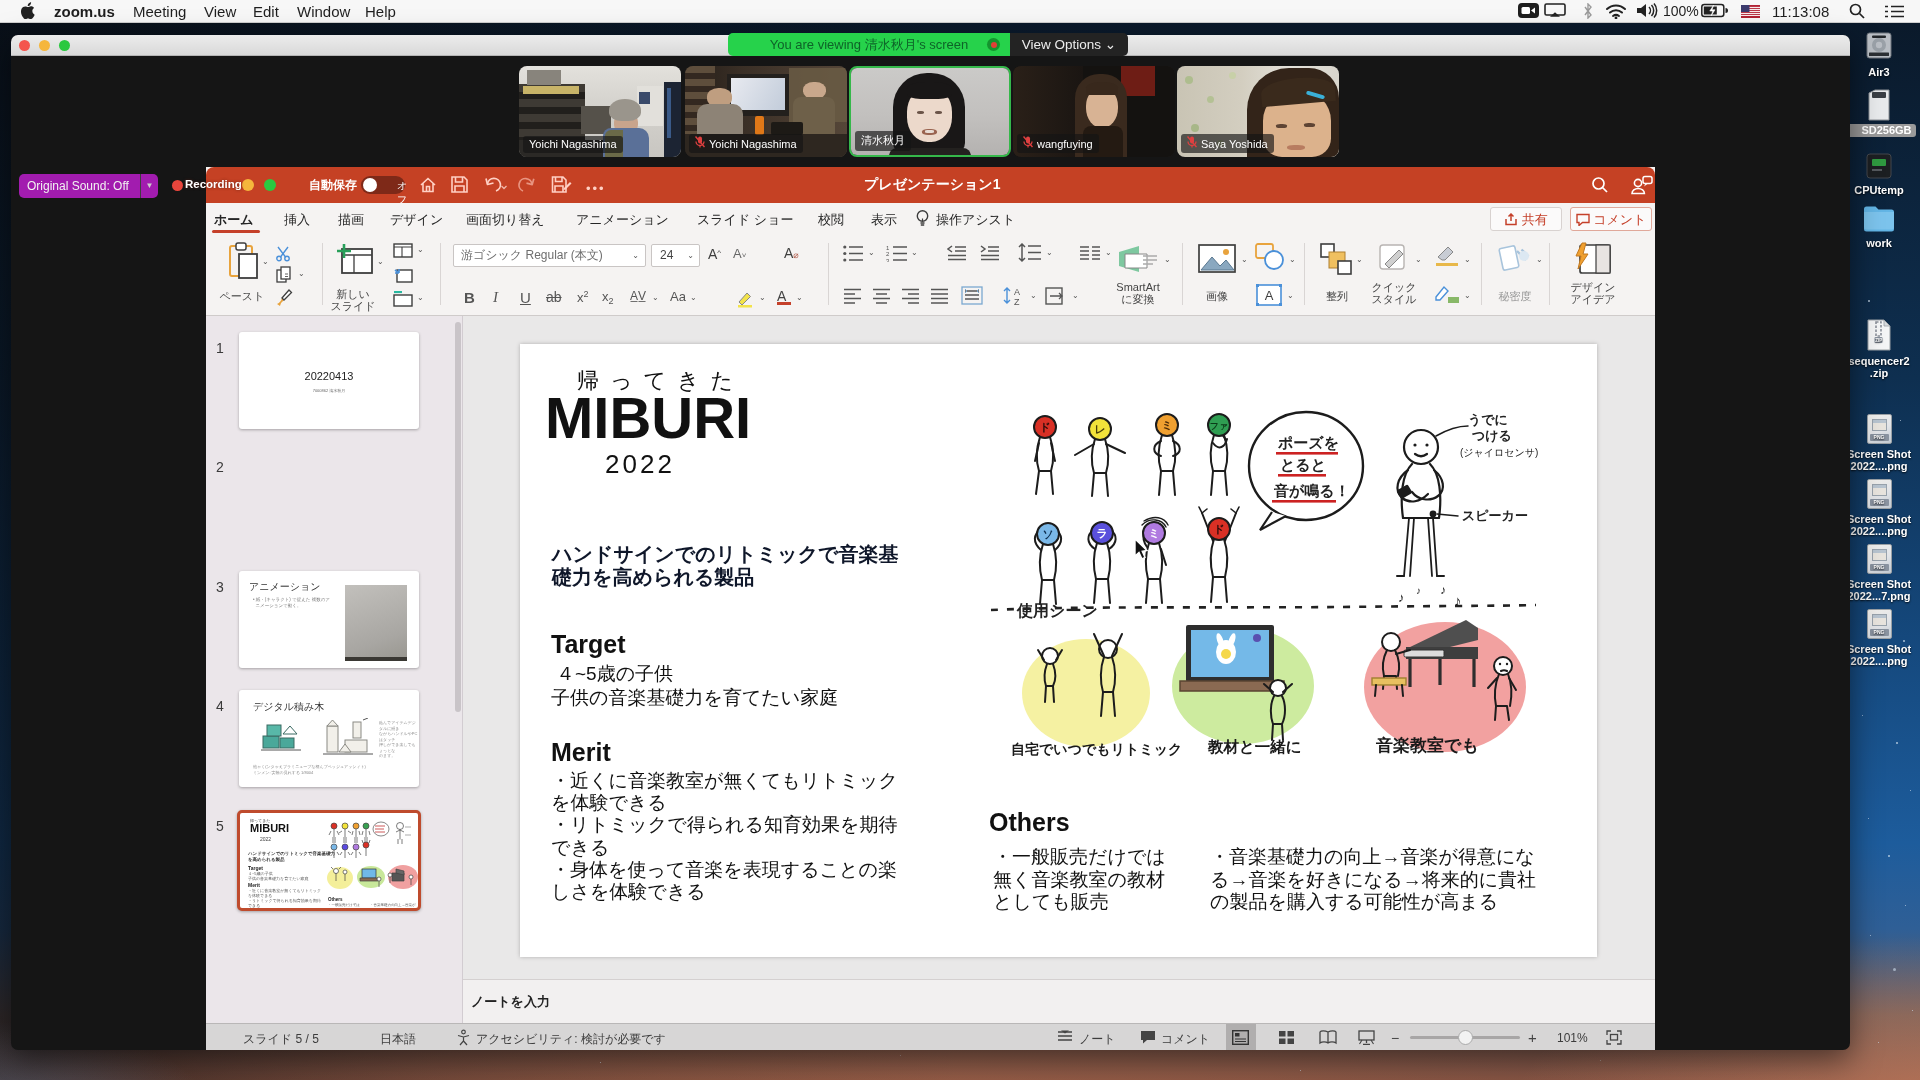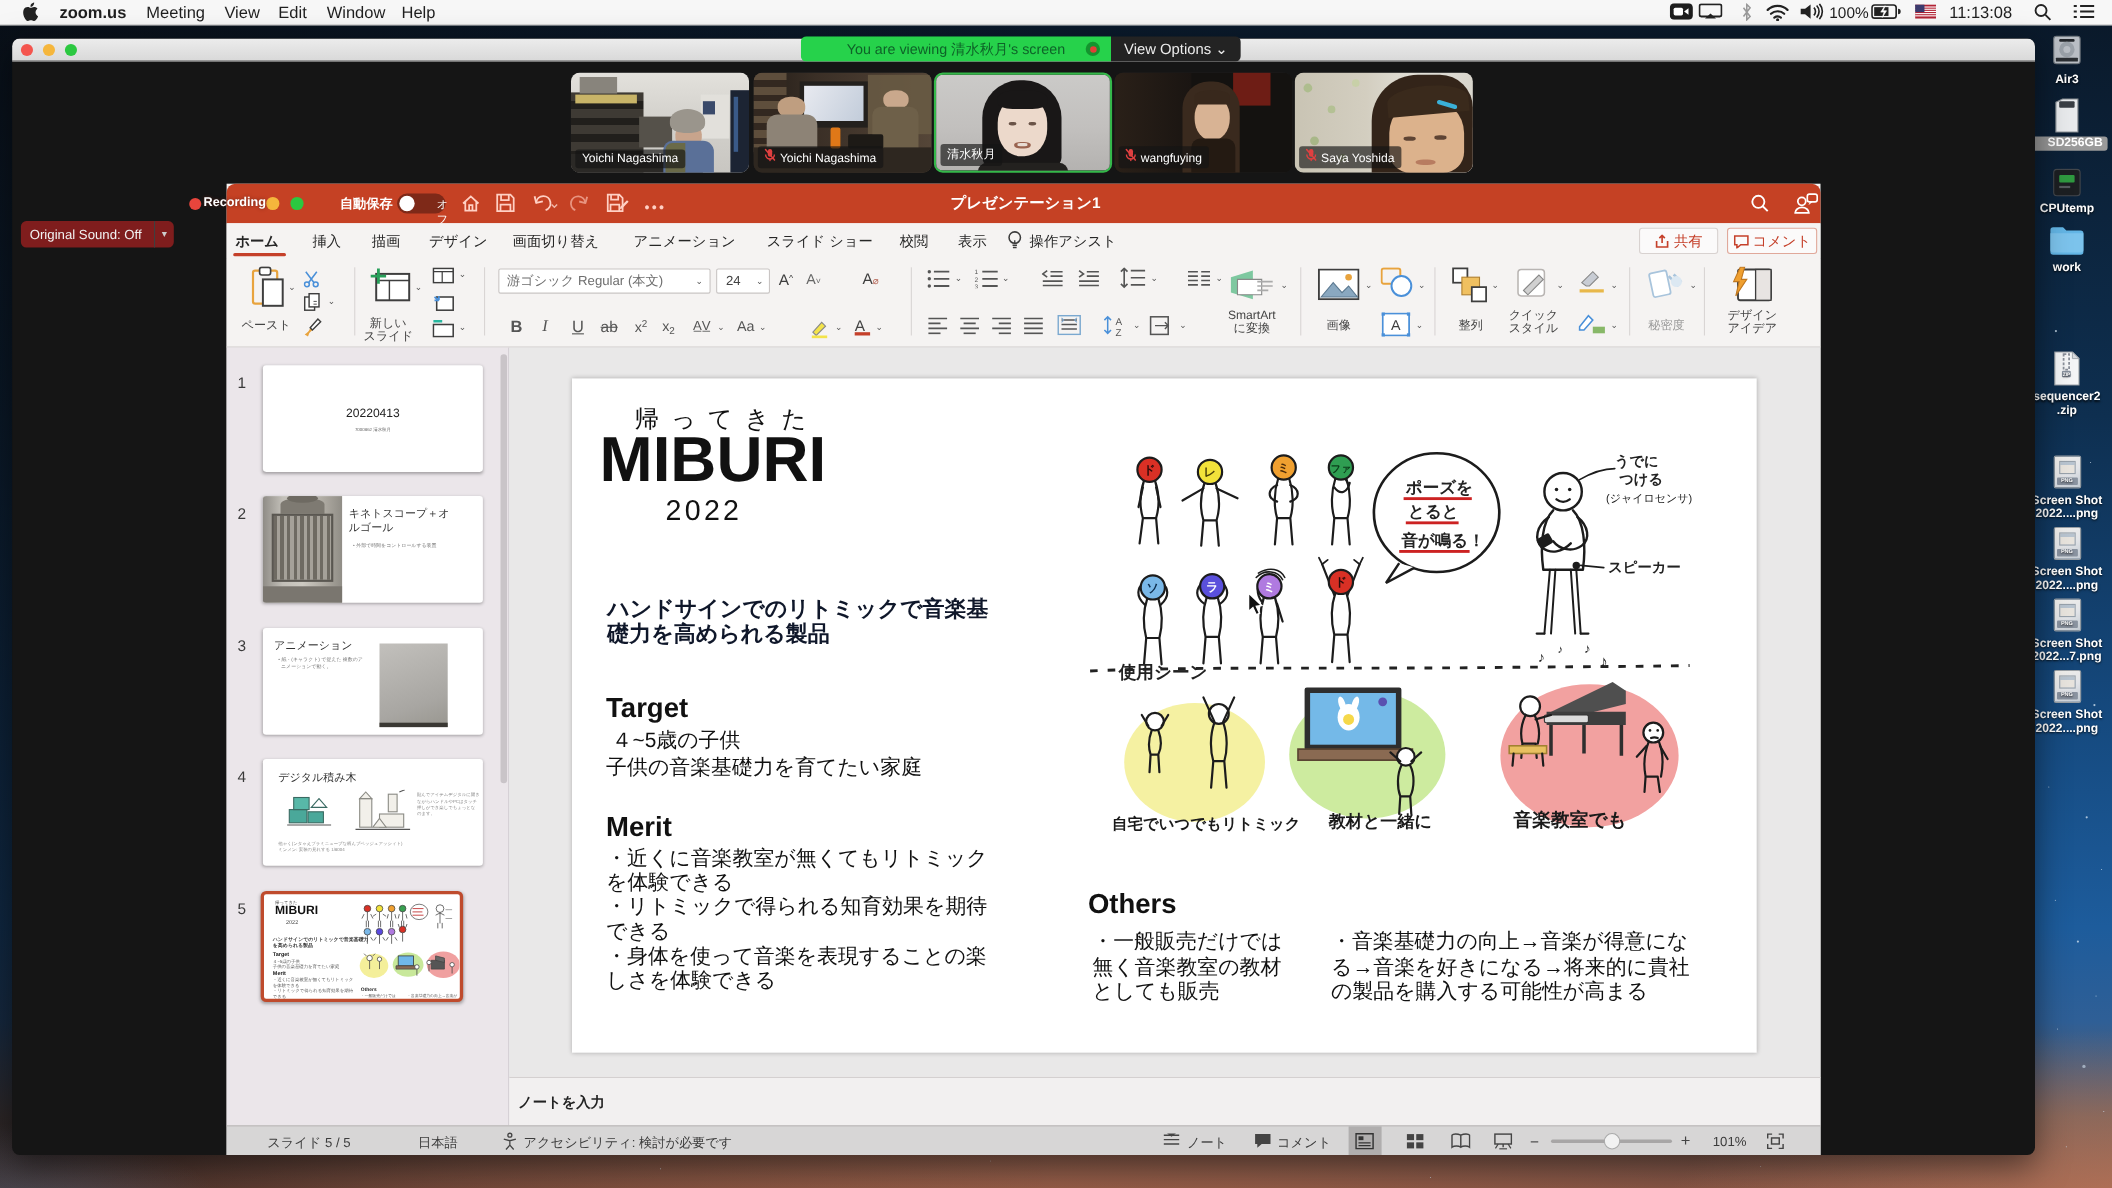--- a/index.html
+++ b/index.html
@@ -32,22 +32,22 @@
   overflow:hidden; background:#151515; box-shadow:0 10px 30px rgba(0,0,0,.5); }
 #ztitle { position:absolute; left:0; top:0; width:100%; height:21px;
   background:linear-gradient(#ececec,#d9d9d9); border-bottom:1px solid #b5b5b5; }
 .tl { position:absolute; top:5px; width:12px; height:12px; border-radius:50%; }
 
 .vt { position:absolute; top:31px; height:91px; width:162px; background:#222; overflow:hidden; border-radius:8px; }
 .vname { position:absolute; left:4px; bottom:4px; background:rgba(20,20,20,.65); color:#fff;
   font-size:11px; padding:2px 6px 3px 6px; border-radius:3px; white-space:nowrap; }
 .micoff { display:inline-block; margin-right:4px; }
 
-#osound { position:absolute; z-index:30; left:8px; top:139px; width:139px; height:24px; background:#7f1d1d; border-radius:5px;
-  color:#f2f2f2; font-size:12px; line-height:24px; padding:0 0 0 8px;margin-top:27px; }
+#osound { position:absolute; z-index:30; left:8px; top:139px; width:139px; height:24px; background:#a21caf; border-radius:5px;
+  color:#f2f2f2; font-size:12px; line-height:24px; padding:0 0 0 8px; }
 
 #ppt { position:absolute; left:195px; top:132px; width:1449px; height:883px; background:#f5f3f2; }
 #ptitle { position:absolute; left:0; top:0; width:100%; height:36px; background:#c54124; color:#fff; border-radius:8px 8px 0 0; }
 #ptabs { position:absolute; left:0; top:36px; width:100%; height:32px; background:#f5f3f2; font-size:13px; color:#262626; }
 #ptabs .tab { position:absolute; top:8px; }
 #pribbon { position:absolute; left:0; top:68px; width:100%; height:81px; background:#f5f3f2;
   border-bottom:1px solid #cfcbca; }
 #pribbon .sep { position:absolute; top:8px; width:1px; height:62px; background:#d9d5d4; }
 #pribbon .rlb { position:absolute; font-size:11px; color:#444; text-align:center; line-height:12px; }
 #pribbon .gi { position:absolute; color:#3e3e3e; }
@@ -55,21 +55,21 @@
 .bld { font-weight:bold; }
 #psidebar { position:absolute; left:0; top:149px; width:257px; height:707px; background:#ebe6ea; border-right:1px solid #d2ccd1; }
 #pcanvas { position:absolute; left:257px; top:149px; width:1192px; height:663px; background:#e9e8e8; }
 #pslide { position:absolute; left:57px; top:28px; width:1077px; height:613px; background:#fff;
   box-shadow:0 0 4px rgba(0,0,0,.25); }
 #pnotes { position:absolute; left:257px; top:812px; width:1192px; height:44px; background:#f2f0f0;
   border-top:1px solid #d4d0d0; }
 #pstatus { position:absolute; left:0; top:856px; width:100%; height:27px; background:#d7d6d6;
   border-top:1px solid #b9b7b7; font-size:12px; color:#3c3c3c; }
 
-.thumb { position:absolute; left:33px; width:200px; height:97px; background:#fff; border-radius:3px;
+.thumb { position:absolute; left:33px; width:180px; height:97px; background:#fff; border-radius:3px;
   box-shadow:0 1px 3px rgba(0,0,0,.3); overflow:hidden; }
 .tnum { position:absolute; left:10px; width:18px; font-size:14px; color:#3a3a3a; }
 
 #gbanner { position:absolute; left:728px; top:33px; height:23px; display:flex; border-radius:5px; overflow:hidden;
   font-size:13px;align-items:flex-end; }
 #gbLeft { background:#26d24b; color:#0e6328; width:282px; text-align:center; line-height:23px; font-size:13px; }
 #gbRight { background:#232323; color:#ececec; width:118px; text-align:center; line-height:23px; font-size:13.5px; }
 </style>
 </head>
 <body>
@@ -615,30 +615,20 @@
             </svg></span>
         <span class="rlb" style="left:1355px;top:46px;width:64px">デザイン<br>アイデア</span>
       </div>
       <div id="psidebar">
         <div class="tnum" style="top:24px">1</div>
         <div class="thumb" style="top:16px">
           <div class="abs" style="left:0;top:38px;width:100%;text-align:center;font-size:11px;color:#222">20220413</div>
           <div class="abs" style="left:0;top:56px;width:100%;text-align:center;font-size:4px;color:#666">7000862 清水秋月</div>
         </div>
         <div class="tnum" style="top:143px">2</div>
-        <div class="thumb" style="top:135px">
-          <div class="abs" style="left:0;top:0;width:72px;height:97px;background:linear-gradient(90deg,#8f8c86 0,#c2bfb8 25%,#cdcac2 50%,#aaa69e 80%,#908d86 100%)">
-            <div class="abs" style="left:16px;top:2px;width:40px;height:14px;background:#7e7a72;border-radius:40% 40% 0 0"></div>
-            <div class="abs" style="left:22px;top:-2px;width:28px;height:8px;background:#6e6a62;border-radius:50%"></div>
-            <div class="abs" style="left:8px;top:16px;width:56px;height:62px;background:repeating-linear-gradient(90deg,#6e6a62 0 3px,#a5a199 3px 6px);border:2px solid #5a5751"></div>
-            <div class="abs" style="left:0;top:82px;width:72px;height:15px;background:#7a766f"></div>
-          </div>
-          <div class="abs" style="left:78px;top:10px;font-size:10px;color:#333;line-height:13px">キネトスコープ＋オ<br>ルゴール</div>
-          <div class="abs" style="left:82px;top:42px;font-size:4.5px;color:#777">• 外部で時間をコントロールする装置</div>
-        </div>
         <div class="tnum" style="top:263px">3</div>
         <div class="thumb" style="top:255px">
           <div class="abs" style="left:10px;top:9px;font-size:10px;color:#333">アニメーション</div>
           <div class="abs" style="left:14px;top:26px;font-size:4.5px;color:#777;line-height:6px">• 紙・(キャラクト) で捉えた 複数のア<br>&nbsp;&nbsp;ニメーションで動く。</div>
           <div class="abs" style="left:106px;top:14px;width:62px;height:76px;background:linear-gradient(160deg,#c2c0bc,#a8a6a2 70%,#98968f)">
             <div class="abs" style="left:0;bottom:0;width:62px;height:4px;background:#3a3833"></div>
           </div>
         </div>
         <div class="tnum" style="top:382px">4</div>
         <div class="thumb" style="top:374px">

